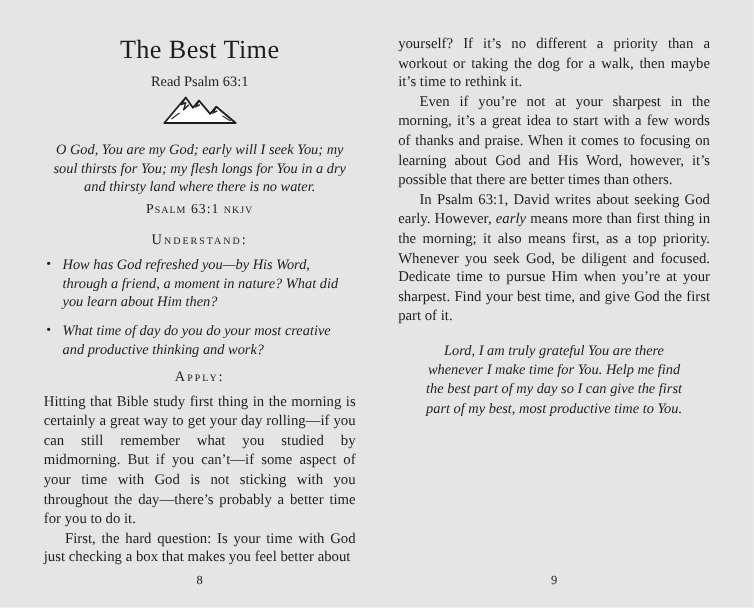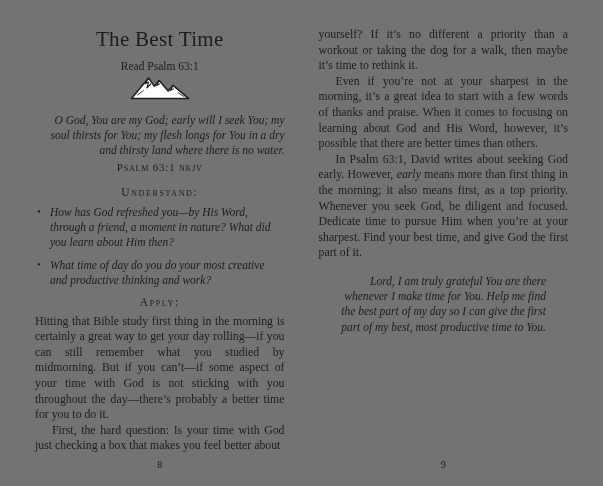--- a/index.html
+++ b/index.html
@@ -8,21 +8,21 @@
     width: 603px;
     height: 486px;
     font-family: "Liberation Serif", "DejaVu Serif", serif;
     color: #1d1d1b;
     overflow: hidden;
   }
   .spread {
     width: 603px;
     height: 486px;
     display: flex;
-    background: #737373;
+    background: #e5e5e5;
   }
   .page {
     width: 301.5px;
     height: 486px;
     display: flex;
     flex-direction: column;
     padding-top: 27px;
     padding-bottom: 16px;
   }
   .page-left  { padding-left: 35px; padding-right: 17px; }
@@ -48,21 +48,21 @@
     font-size: 11.5px;
     text-align: center;
     font-variant: small-caps;
     letter-spacing: 1.6px;
     margin-bottom: 7px;
   }
   .verse, .prayer {
     font-style: italic;
     font-size: 11.5px;
     line-height: 15.2px;
-    text-align: right;
+    text-align: center;
     font-family: Liberation Serif, serif;
   }
   .verse-ref {
     font-size: 11px;
     font-variant: small-caps;
     letter-spacing: 0.8px;
     text-align: center;
     margin-top: 2px;
   }
   .section-gap { height: 13px; }

